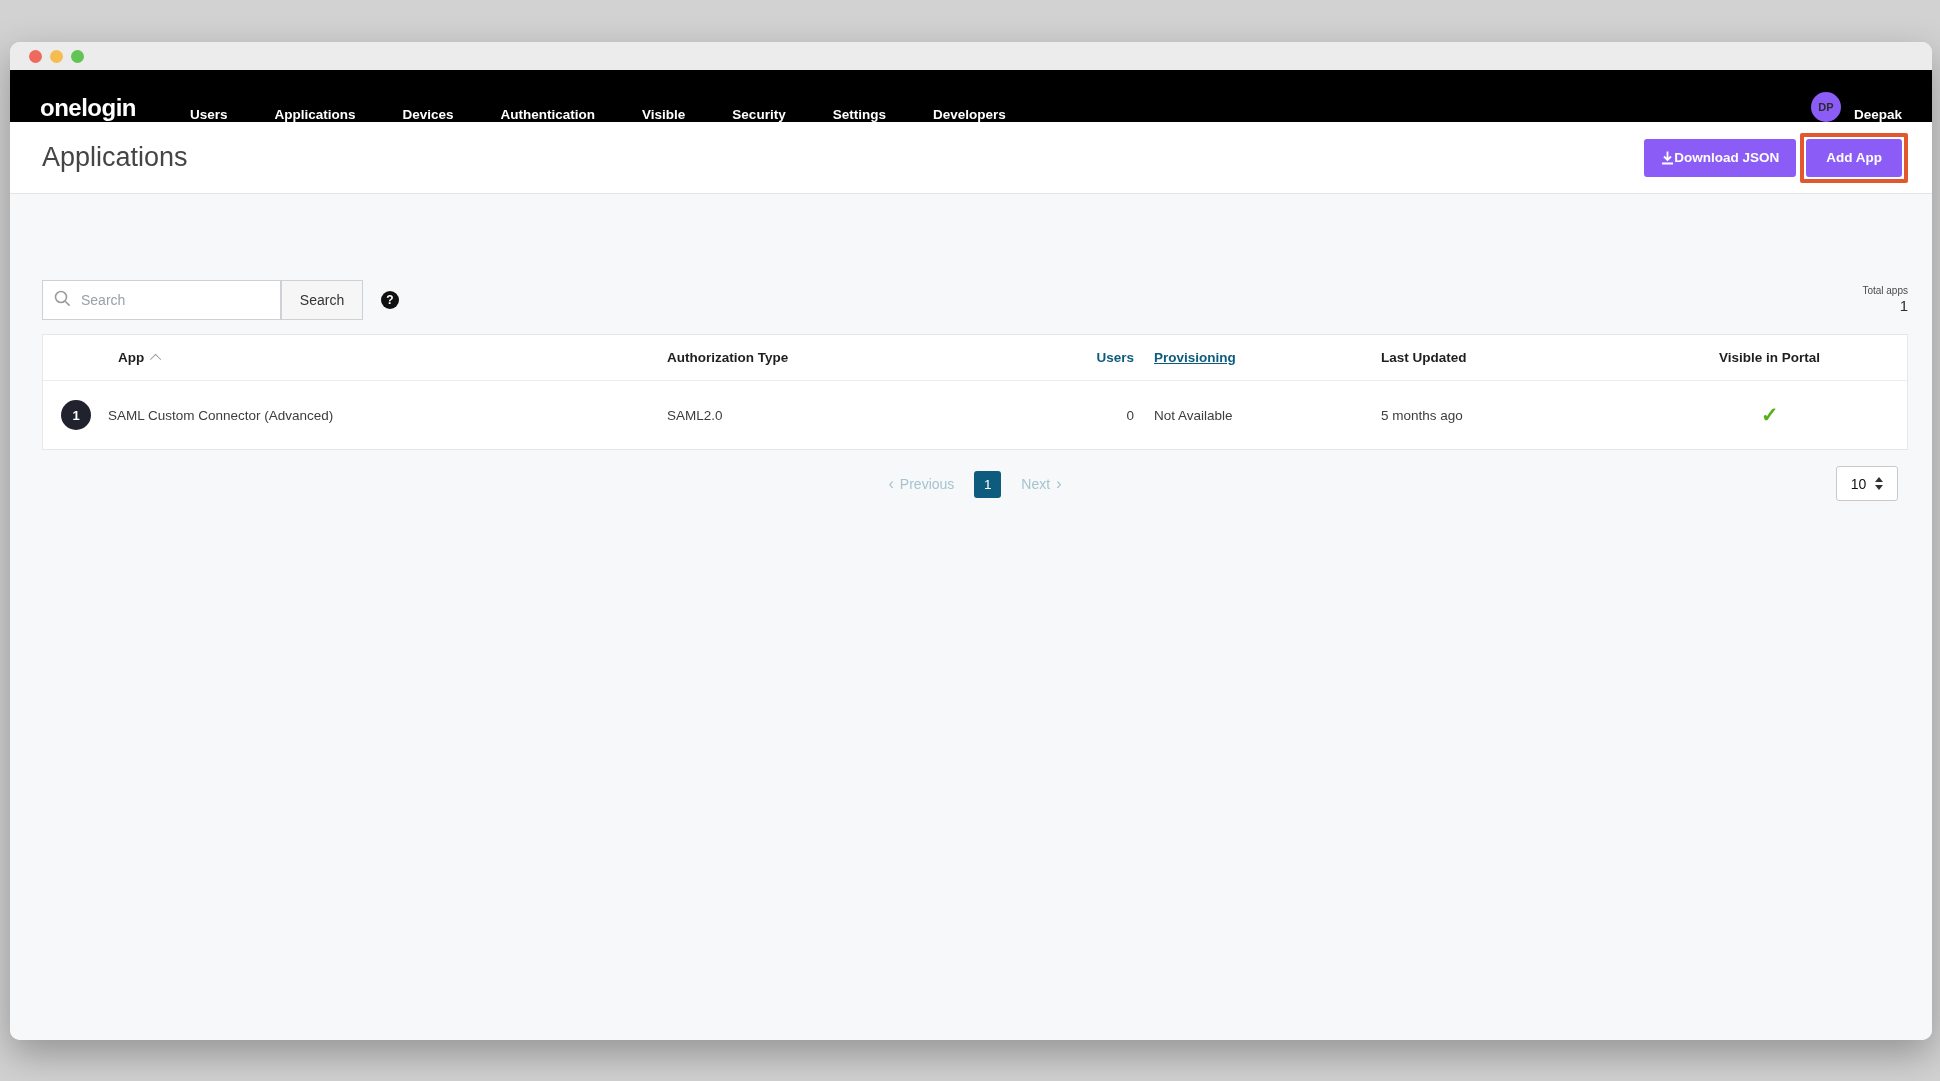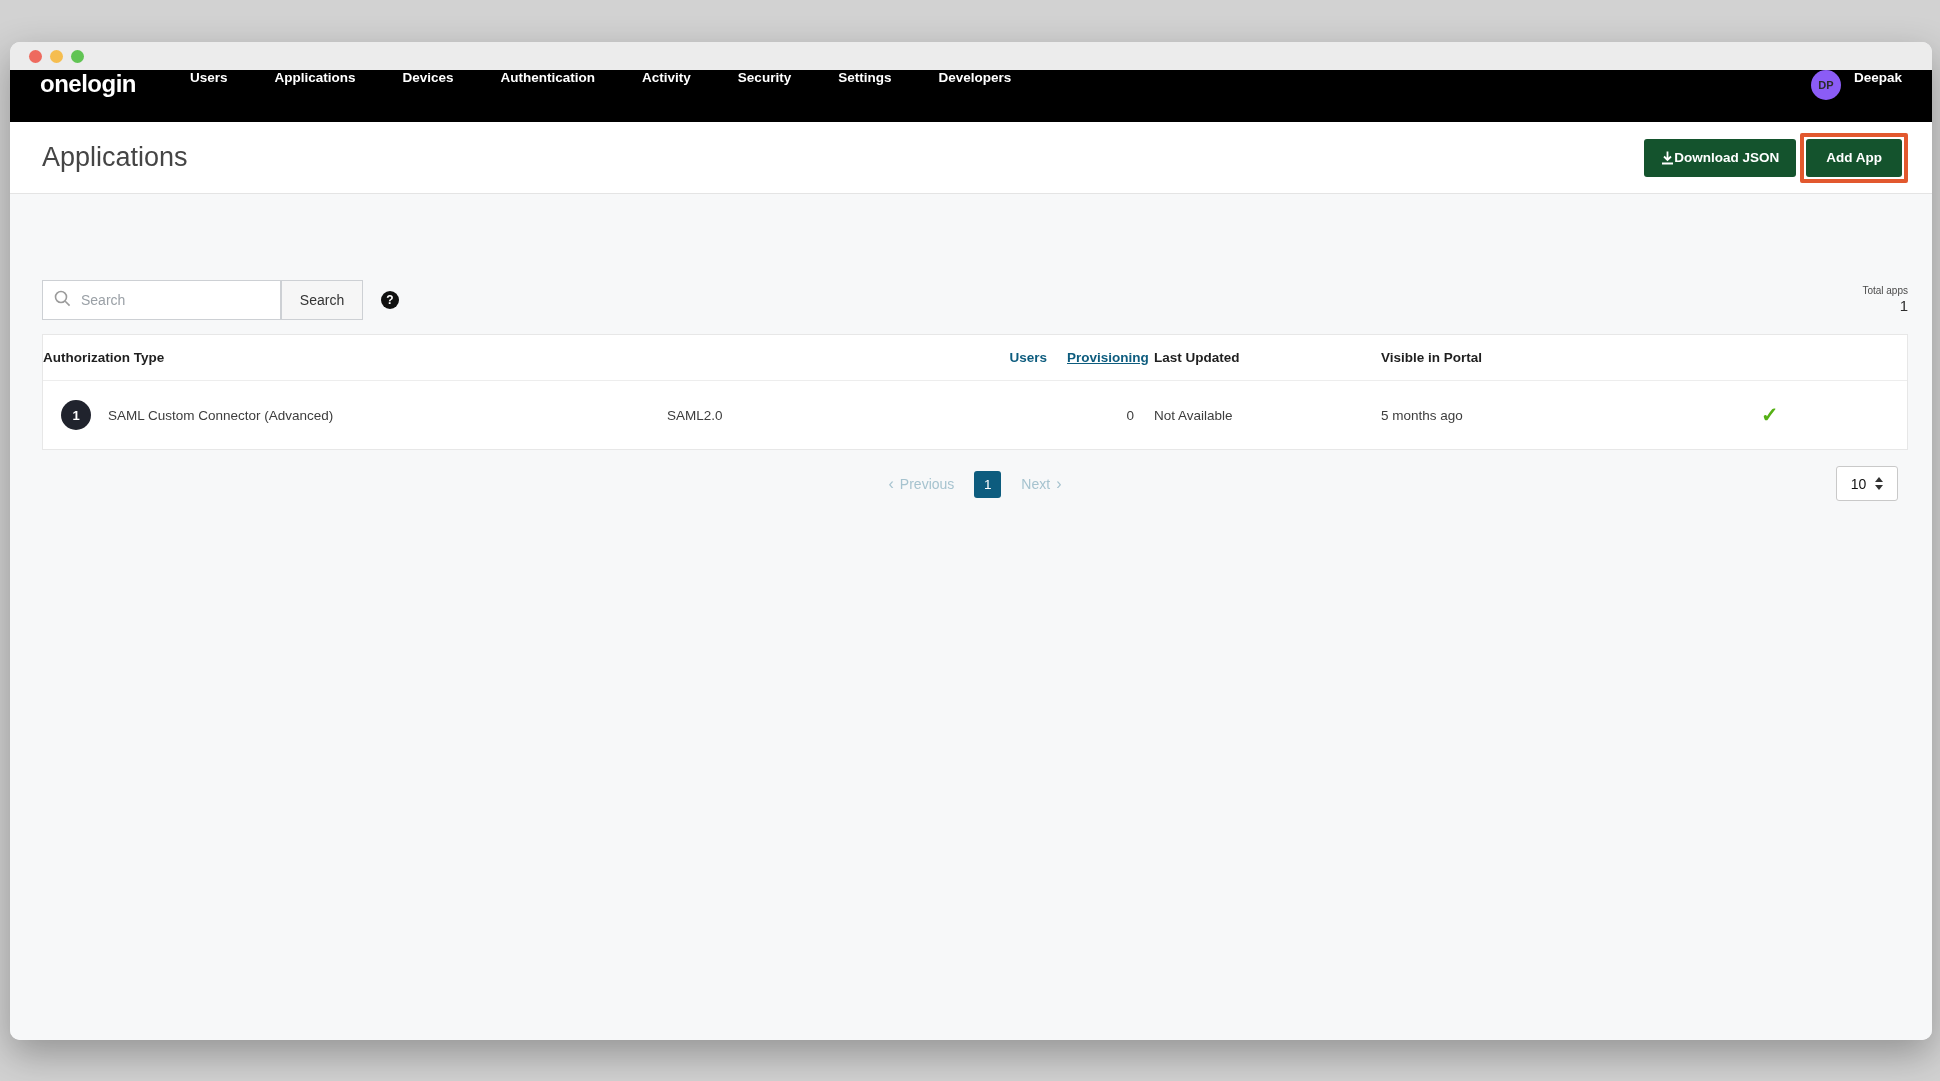--- a/index.html
+++ b/index.html
@@ -9,34 +9,34 @@
   .window { position:absolute; left:10px; top:42px; width:1922px; height:998px;
     border-radius:10px; overflow:hidden; background:#f7f8f9;
     box-shadow:0 14px 38px rgba(0,0,0,.30); display:flex; flex-direction:column; }
 
   
   .titlebar { height:28px; background:#ececec; display:flex; align-items:center; padding-left:19px; flex:none; }
   .dot { width:13px; height:13px; border-radius:50%; margin-right:8px; }
   .dot.red { background:#ee6a5e; } .dot.yellow { background:#f5bd4f; } .dot.green { background:#61c454; }
 
   
-  .navbar { height:52px; background:#000; display:flex; align-items:flex-start; padding:0 30px; color:#fff; flex:none; }
+  .navbar { height:52px; background:#000; display:flex; align-items:flex-end; padding:0 30px; color:#fff; flex:none; }
   .logo { font-size:24px; font-weight:700; letter-spacing:-0.5px; margin-right:54px; cursor:pointer; }
   .nav-item { font-size:13.5px; font-weight:600; margin-right:47px; cursor:pointer; white-space:nowrap; }
   .nav-spacer { flex:1; }
   .avatar { width:30px; height:30px; border-radius:50%; background:#8b5cf6; color:#2b2b2b; font-size:11px;
     font-weight:700; display:flex; align-items:center; justify-content:center; margin-right:13px; cursor:pointer; }
   .username { font-size:13.5px; font-weight:700; }
 
   
   .page-header { height:72px; background:#fff; display:flex; align-items:center;
     padding:0 24px 0 32px; border-bottom:1px solid #e4e4e4; flex:none; }
   .page-title { font-size:27px; color:#454545; }
   .header-spacer { flex:1; }
-  .btn { height:38px; background:#14532d; color:#fff; font-family:"Liberation Sans",sans-serif;
+  .btn { height:38px; background:#8b5cf6; color:#fff; font-family:"Liberation Sans",sans-serif;
     font-size:13.5px; font-weight:700; border:none; border-radius:3px; padding:0 17px; cursor:pointer;
     display:flex; align-items:center; }
   .dl-icon { display:inline-flex; }
   .add-annotation { border:4px solid #e2582e; padding:2px; margin-left:4px; border-radius:2px; }
   .add-annotation .btn { padding:0 20px; }
 
   
   .content { flex:1; background:#f7f8f9; padding:0 24px 0 32px; position:relative; }
 
   .toolbar { margin-top:86px; display:flex; align-items:flex-start; }
@@ -96,21 +96,21 @@
       <span class="dot yellow"></span>
       <span class="dot green"></span>
     </div>
 
     <div class="navbar">
       <span class="logo">onelogin</span>
       <span class="nav-item">Users</span>
       <span class="nav-item">Applications</span>
       <span class="nav-item">Devices</span>
       <span class="nav-item">Authentication</span>
-      <span class="nav-item">Activity</span>
+      <span class="nav-item">Visible</span>
       <span class="nav-item">Security</span>
       <span class="nav-item">Settings</span>
       <span class="nav-item">Developers</span>
       <span class="nav-spacer"></span>
       <span class="avatar">DP</span>
       <span class="username">Deepak</span>
     </div>
 
     <div class="page-header">
       <span class="page-title">Applications</span>
@@ -146,20 +146,24 @@
         <span class="help-icon">?</span>
         <span class="toolbar-spacer"></span>
         <div class="total-apps">
           <div class="total-apps-label">Total apps</div>
           <div class="total-apps-value">1</div>
         </div>
       </div>
 
       <div class="card">
         <div class="thead">
+          <span class="th-app">
+            <span>App</span>
+            <span class="sort-caret"></span>
+          </span>
           <span>Authorization Type</span>
           <span class="th-users">Users</span>
           <span class="th-prov">Provisioning</span>
           <span>Last Updated</span>
           <span>Visible in Portal</span>
         </div>
         <div class="trow">
           <span class="td-app">
             <span class="row-badge">1</span>
             <span>SAML Custom Connector (Advanced)</span>

